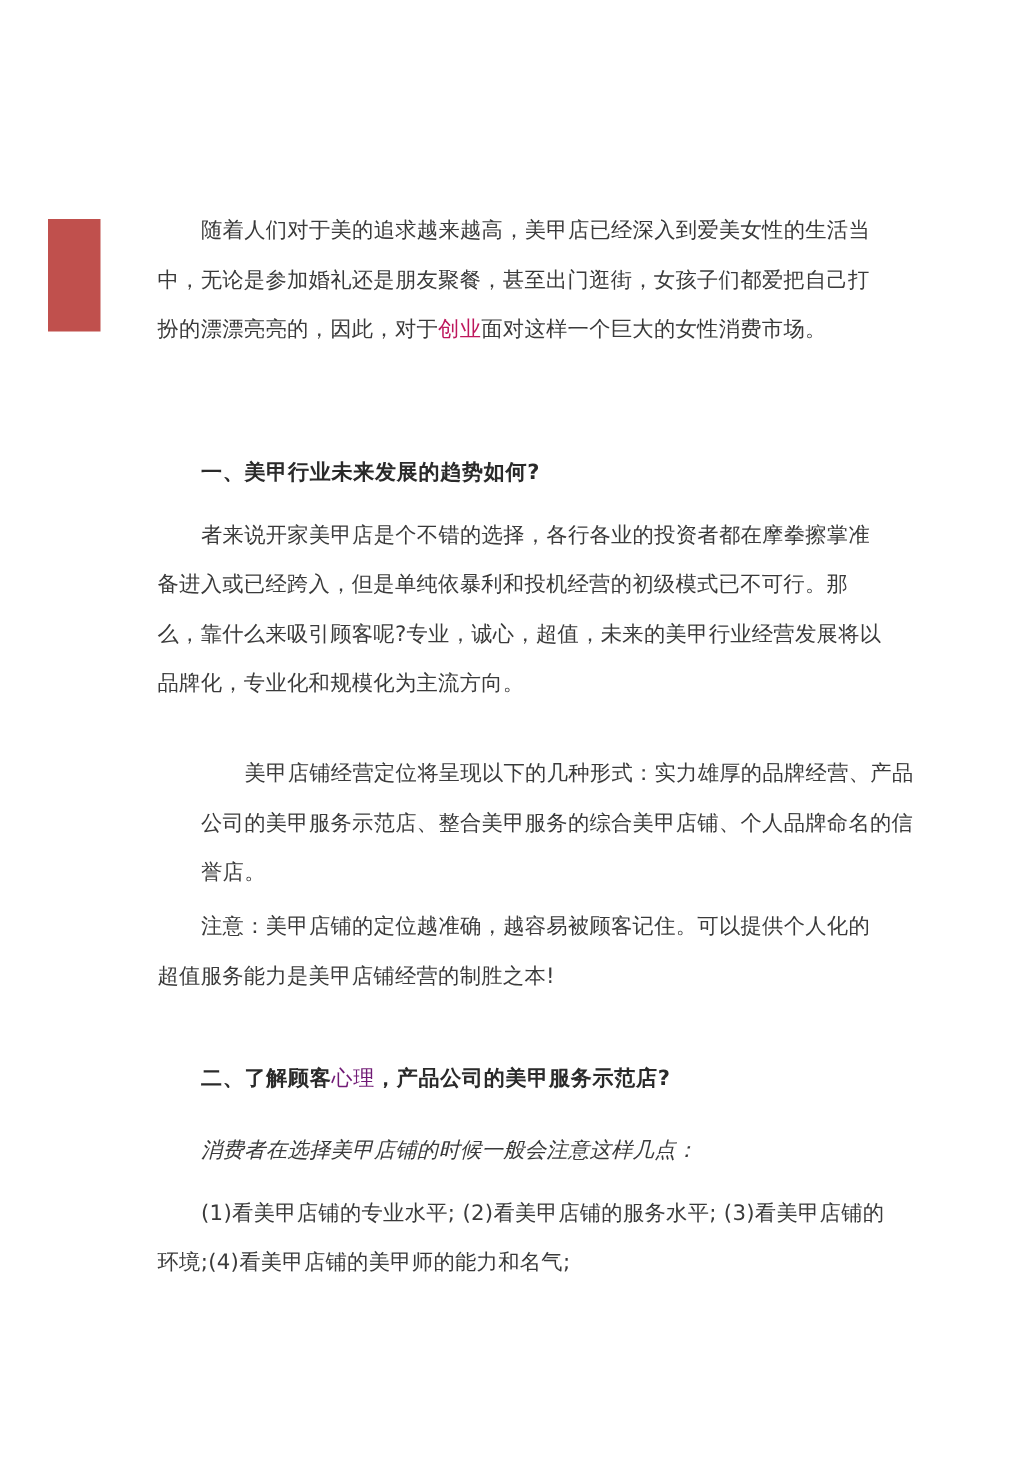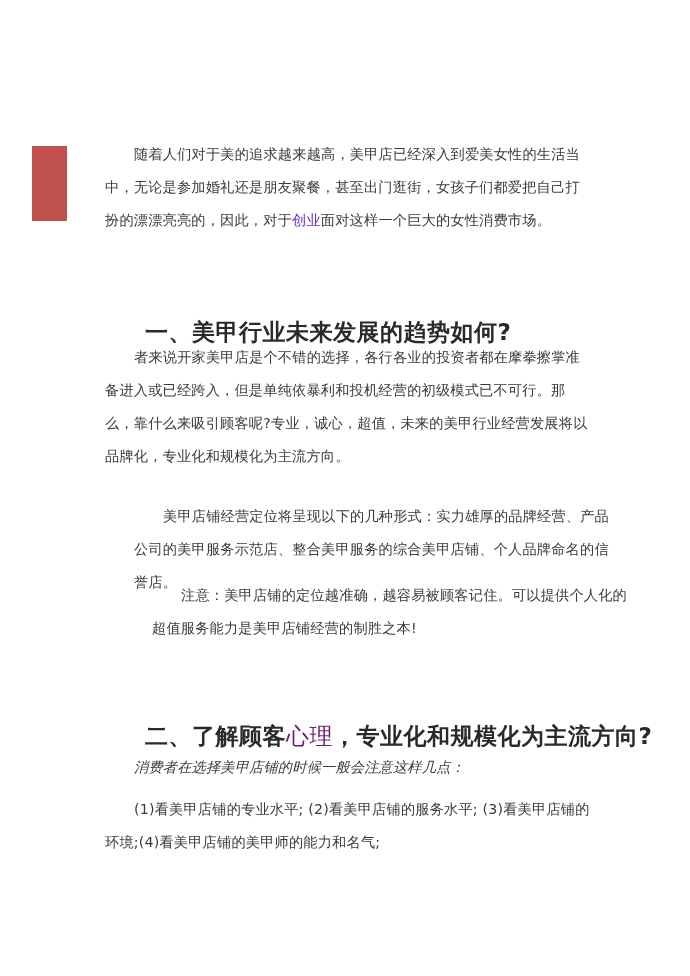--- a/index.html
+++ b/index.html
@@ -12,35 +12,35 @@
     position: absolute; left: 32px; top: 146px; width: 35px; height: 75px;
     background: #c0504d;
   }
   .p {
     position: absolute; left: 105px; width: 485px;
     font-size: 14.2px; line-height: 33px; letter-spacing: 0.2px;
     text-indent: 29px; margin: 0;
   }
   .p.noindent { text-indent: 0; font-style: italic; }
   .h {
-    position: absolute; left: 133px; font-size: 23px; font-weight: bold; color: #2a2a2a;
-    margin: 12px; letter-spacing: 0.5px;
+    position: absolute; left: 133px; font-size: 14px; font-weight: bold; color: #2a2a2a;
+    margin: 1px; letter-spacing: 0.5px;
   }
   .light { font-weight: normal; color: #701a75; }
-  .soft { color: #6d28d9; }
+  .soft { color: #be185d; }
 </style>
 </head>
 <body>
 
 <div class="accent-bar"></div>
 
 <p class="p" style="top:138px;"><span>随着人们对于美的追求越来越高，美甲店已经深入到爱美女性的生活当中，无论是参加婚礼还是朋友聚餐，甚至出门逛街，女孩子们都爱把自己打扮的漂漂亮亮的，因此，对于</span><span class="soft">创业</span><span>面对这样一个巨大的女性消费市场。</span></p>
 
 <h2 class="h" style="top:305px;">一、美甲行业未来发展的趋势如何?</h2>
 
 <p class="p" style="top:341px;">者来说开家美甲店是个不错的选择，各行各业的投资者都在摩拳擦掌准备进入或已经跨入，但是单纯依暴利和投机经营的初级模式已不可行。那么，靠什么来吸引顾客呢?专业，诚心，超值，未来的美甲行业经营发展将以品牌化，专业化和规模化为主流方向。</p>
 <p class="p" style="top:500px;margin-left:29px;">美甲店铺经营定位将呈现以下的几种形式：实力雄厚的品牌经营、产品公司的美甲服务示范店、整合美甲服务的综合美甲店铺、个人品牌命名的信誉店。</p>
-<p class="p" style="top:579px;margin-left:47px;">注意：美甲店铺的定位越准确，越容易被顾客记住。可以提供个人化的超值服务能力是美甲店铺经营的制胜之本!</p>
+<p class="p" style="top:602px;">注意：美甲店铺的定位越准确，越容易被顾客记住。可以提供个人化的超值服务能力是美甲店铺经营的制胜之本!</p>
 
-<h2 class="h" style="top:709px;"><span>二、了解顾客</span><span class="light">心理</span><span>，专业化和规模化为主流方向?</span></h2>
+<h2 class="h" style="top:709px;"><span>二、了解顾客</span><span class="light">心理</span><span>，产品公司的美甲服务示范店?</span></h2>
 
 <p class="p noindent" style="top:751px; left:134px;">消费者在选择美甲店铺的时候一般会注意这样几点：</p>
 <p class="p" style="top:793px;">(1)看美甲店铺的专业水平; (2)看美甲店铺的服务水平; (3)看美甲店铺的环境;(4)看美甲店铺的美甲师的能力和名气;</p>
 
 </body></html>

